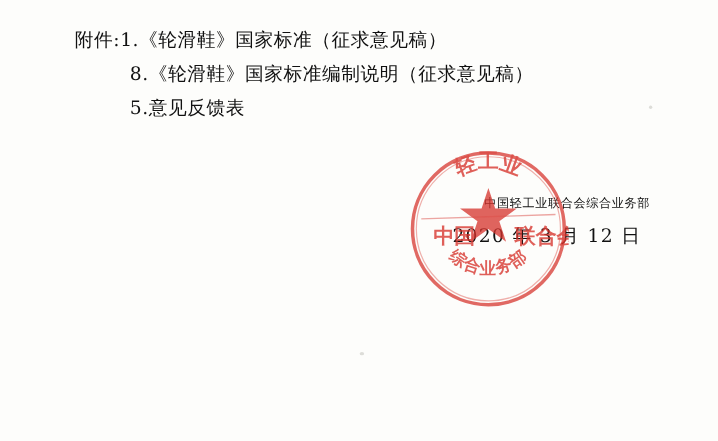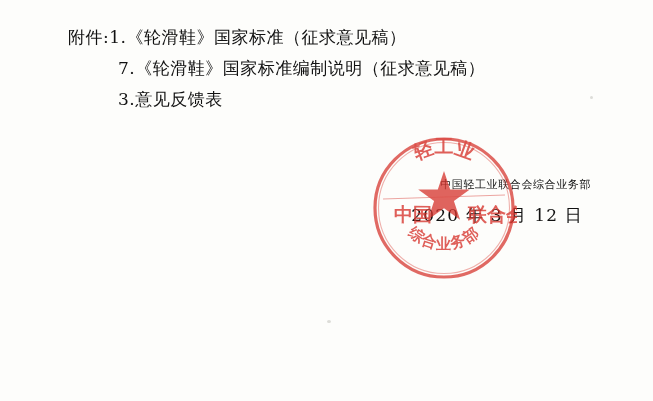--- a/index.html
+++ b/index.html
@@ -109,22 +109,22 @@
     opacity: 0.7;
   }
 </style>
 </head>
 <body>
 
 <div class="page">
 
   <div class="attachments">
     <div class="att-line att-line-1">附件:1.《轮滑鞋》国家标准（征求意见稿）</div>
-    <div class="att-line att-line-2">7.《轮滑鞋》国家标准编制说明（征求意见稿）</div>
-    <div class="att-line att-line-3">3.意见反馈表</div>
+    <div class="att-line att-line-2">8.《轮滑鞋》国家标准编制说明（征求意见稿）</div>
+    <div class="att-line att-line-3">5.意见反馈表</div>
   </div>
 
   <div class="signature">
     <div class="sig-org">中国轻工业联合会综合业务部</div>
     <div class="sig-date">2020 年 3 月 12 日</div>
   </div>
 
   <div class="seal">
     <svg width="146" height="146" viewBox="0 0 146 146" xmlns="http://www.w3.org/2000/svg">
       <circle class="seal-ring" cx="73" cy="73" r="69"></circle>

